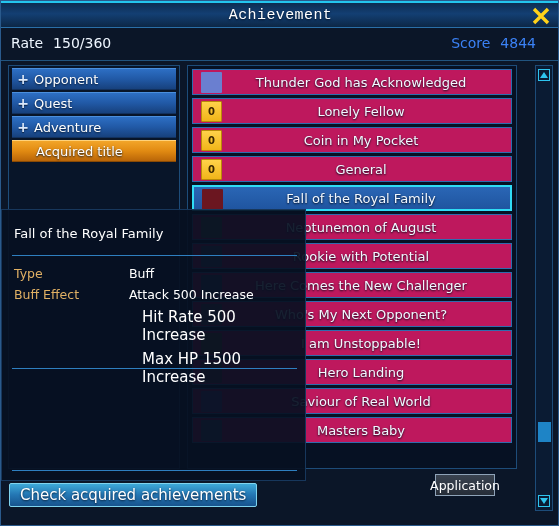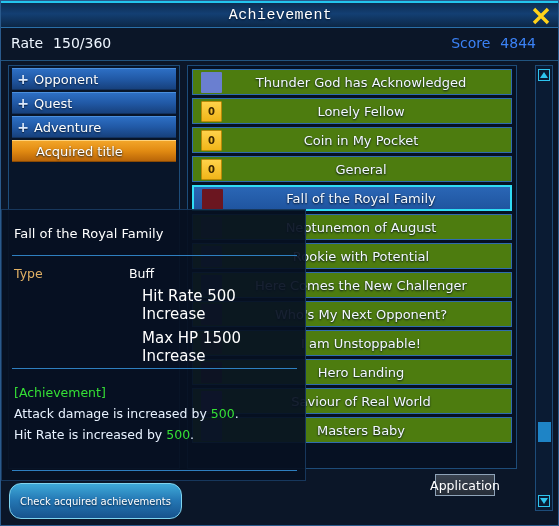--- a/index.html
+++ b/index.html
@@ -121,21 +121,21 @@
     height: 404px;
     background: #061123;
     border: 1px solid #1d4c79;
     box-sizing: border-box;
     overflow: hidden;
   }
   .ach-row {
     position: relative;
     height: 26px;
     margin: 3px 4px;
-    background: #4d7c0f;
+    background: #be185d;
     border: 1px solid #2f6cae;
     box-sizing: border-box;
     display: flex;
     align-items: center;
     cursor: pointer;
   }
   .ach-row.selected {
     background: linear-gradient(to bottom, #2a66b5 0%, #1f55a0 100%);
     border: 2px solid #30dcf5;
   }
@@ -251,29 +251,29 @@
     font-size: 12.5px;
     line-height: 21px;
   }
   .tt-head { color: #35e035; }
   .num { color: #35e035; }
 
   
   .btn-check {
     position: absolute;
     left: 8px; top: 482px;
-    height: 36px;
+    height: 24px;
     padding: 0 10px;
     display: flex;
     align-items: center;
     background: linear-gradient(to bottom, #3ea9d8 0%, #2477b4 48%, #17538d 100%);
     border: 1px solid #7fd4ef;
-    border-radius: 12px;
-    box-sizing: border-box;
-    font-size: 10px;
+    border-radius: 2px;
+    box-sizing: border-box;
+    font-size: 15px;
     color: #ffffff;
     text-shadow: 0 1px 2px #06203c;
     cursor: pointer;
   }
   .btn-app {
     position: absolute;
     left: 434px; top: 473px;
     width: 60px; height: 22px;
     display: flex;
     align-items: center;
@@ -398,31 +398,30 @@
 
   <div class="tooltip">
     <div class="tt-title">Fall of the Royal Family</div>
     <div class="tt-divider tt-div1"></div>
 
     <div class="tt-stats">
       <div class="tt-row">
         <div class="tt-key">Type</div>
         <div class="tt-val">Buff</div>
       </div>
+      <div class="tt-row">
+        <div class="tt-key">Buff Effect</div>
+        <div class="tt-val">Attack 500 Increase</div>
+      </div>
       <div class="tt-sub">Hit Rate 500 Increase</div>
       <div class="tt-sub">Max HP 1500 Increase</div>
     </div>
 
     <div class="tt-divider tt-div2"></div>
 
-    <div class="tt-desc">
-      <div class="tt-head">[Achievement]</div>
-      <div><span>Attack damage is increased by </span><span class="num">500</span><span>.</span></div>
-      <div><span>Hit Rate is increased by </span><span class="num">500</span><span>.</span></div>
-    </div>
 
     <div class="tt-divider tt-div3"></div>
   </div>
 
   <div class="btn-check">Check acquired achievements</div>
   <div class="btn-app">Application</div>
 
 </div>
 
 </body></html>

